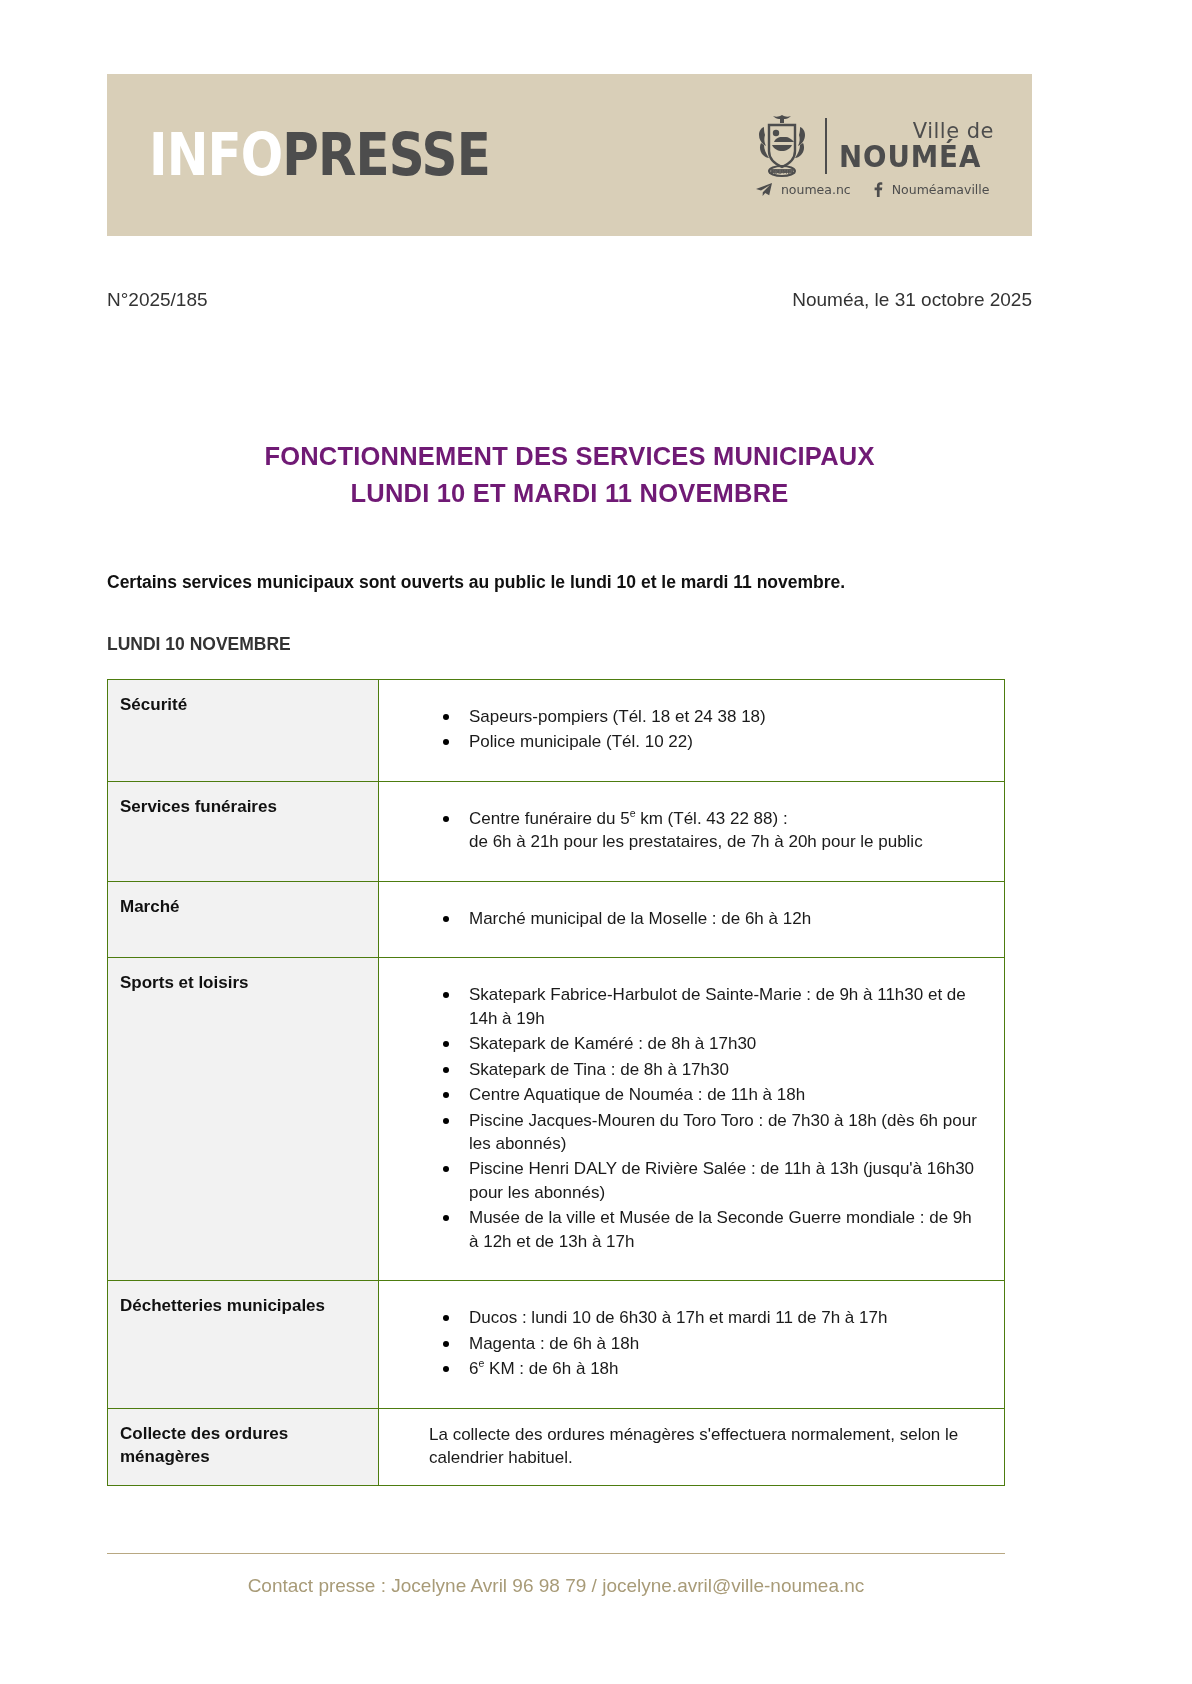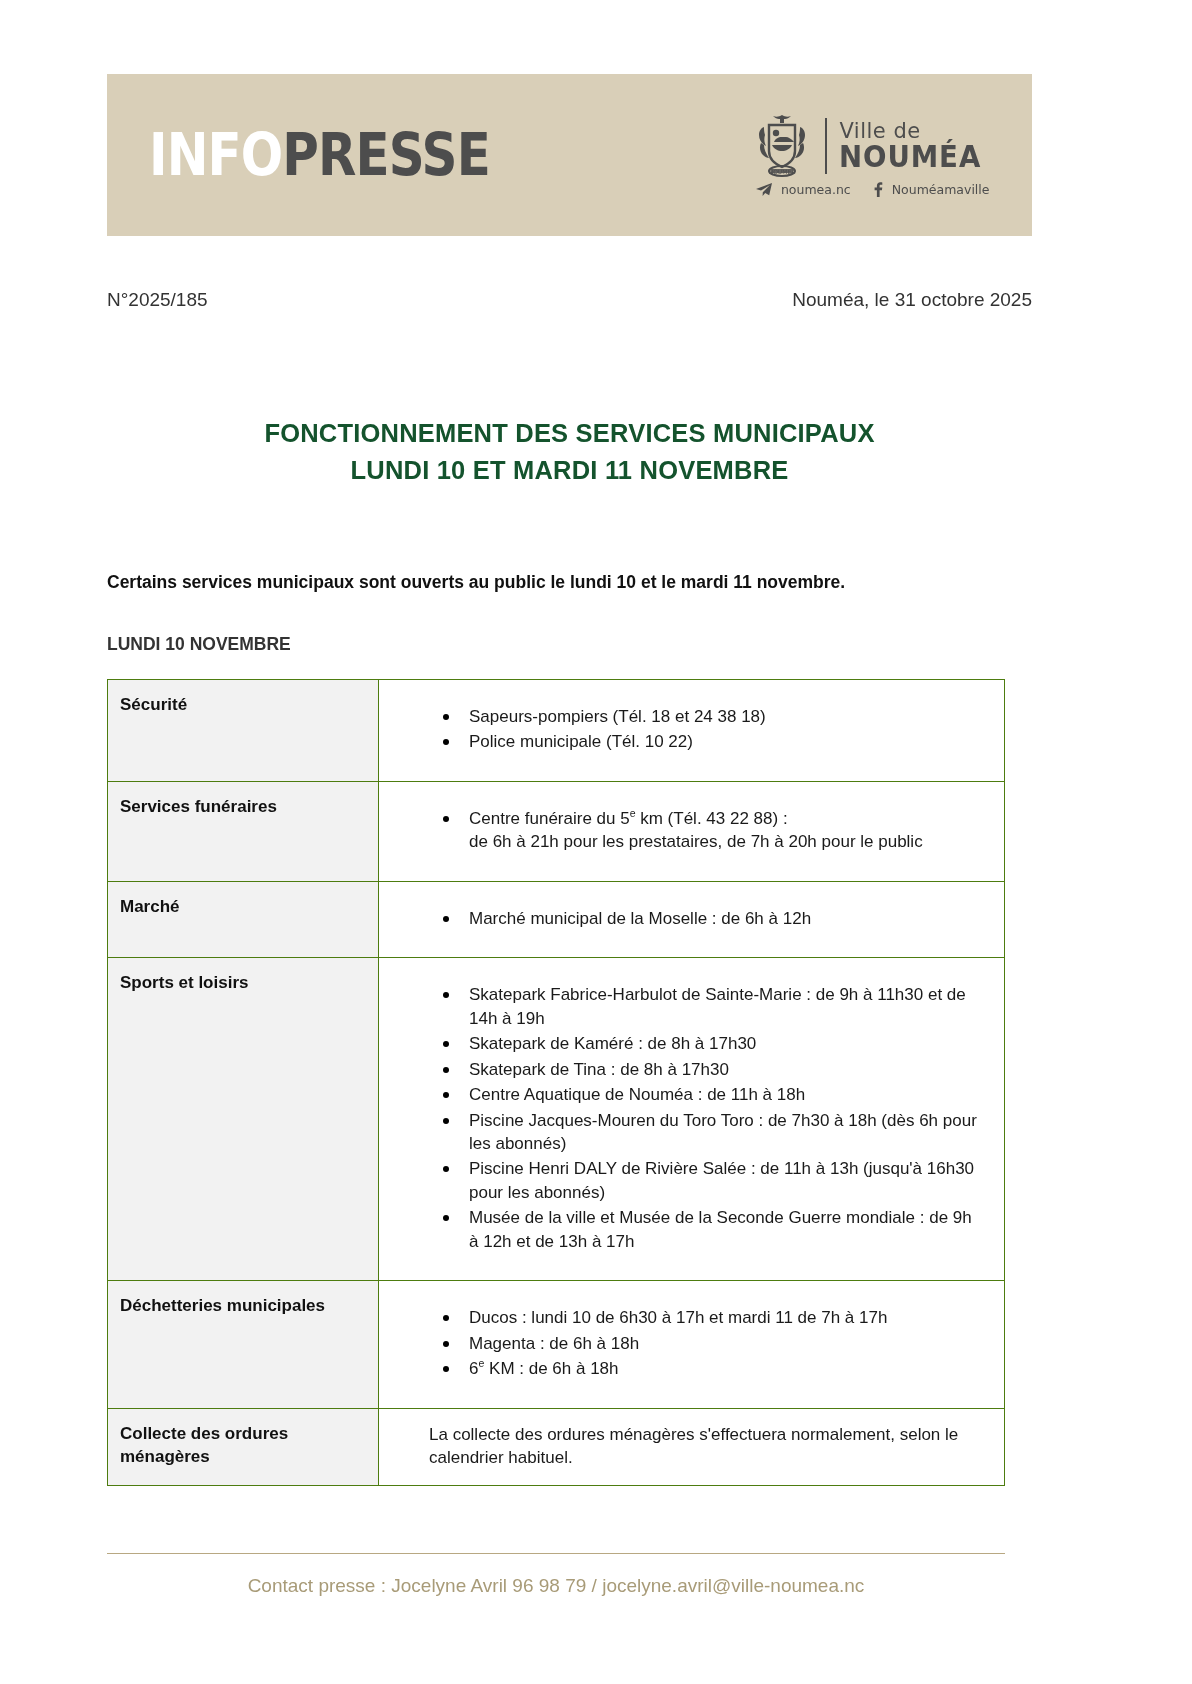--- a/index.html
+++ b/index.html
@@ -54,20 +54,21 @@
   .logo-block {
     display: flex;
     flex-direction: column;
     align-items: center;
     gap: 3px;
   }
   .logo-row {
     display: flex;
     align-items: center;
     gap: 12px;
+    text-align: right;
   }
   .crest {
     width: 62px;
     height: 66px;
     flex: none;
   }
   .logo-divider {
     width: 2px;
     height: 56px;
     background: #4d4d4d;
@@ -113,24 +114,24 @@
     display: flex;
     justify-content: space-between;
     font-size: 19px;
     color: #333333;
   }
 
   
   .title {
     position: absolute;
     left: 107px;
-    top: 415px;
+    top: 438px;
     width: 925px;
     text-align: center;
-    color: #14532d;
+    color: #701a75;
     font-weight: 700;
     font-size: 25.5px;
     line-height: 1.45;
     letter-spacing: 0.2px;
   }
 
   
   .intro {
     position: absolute;
     left: 107px;

